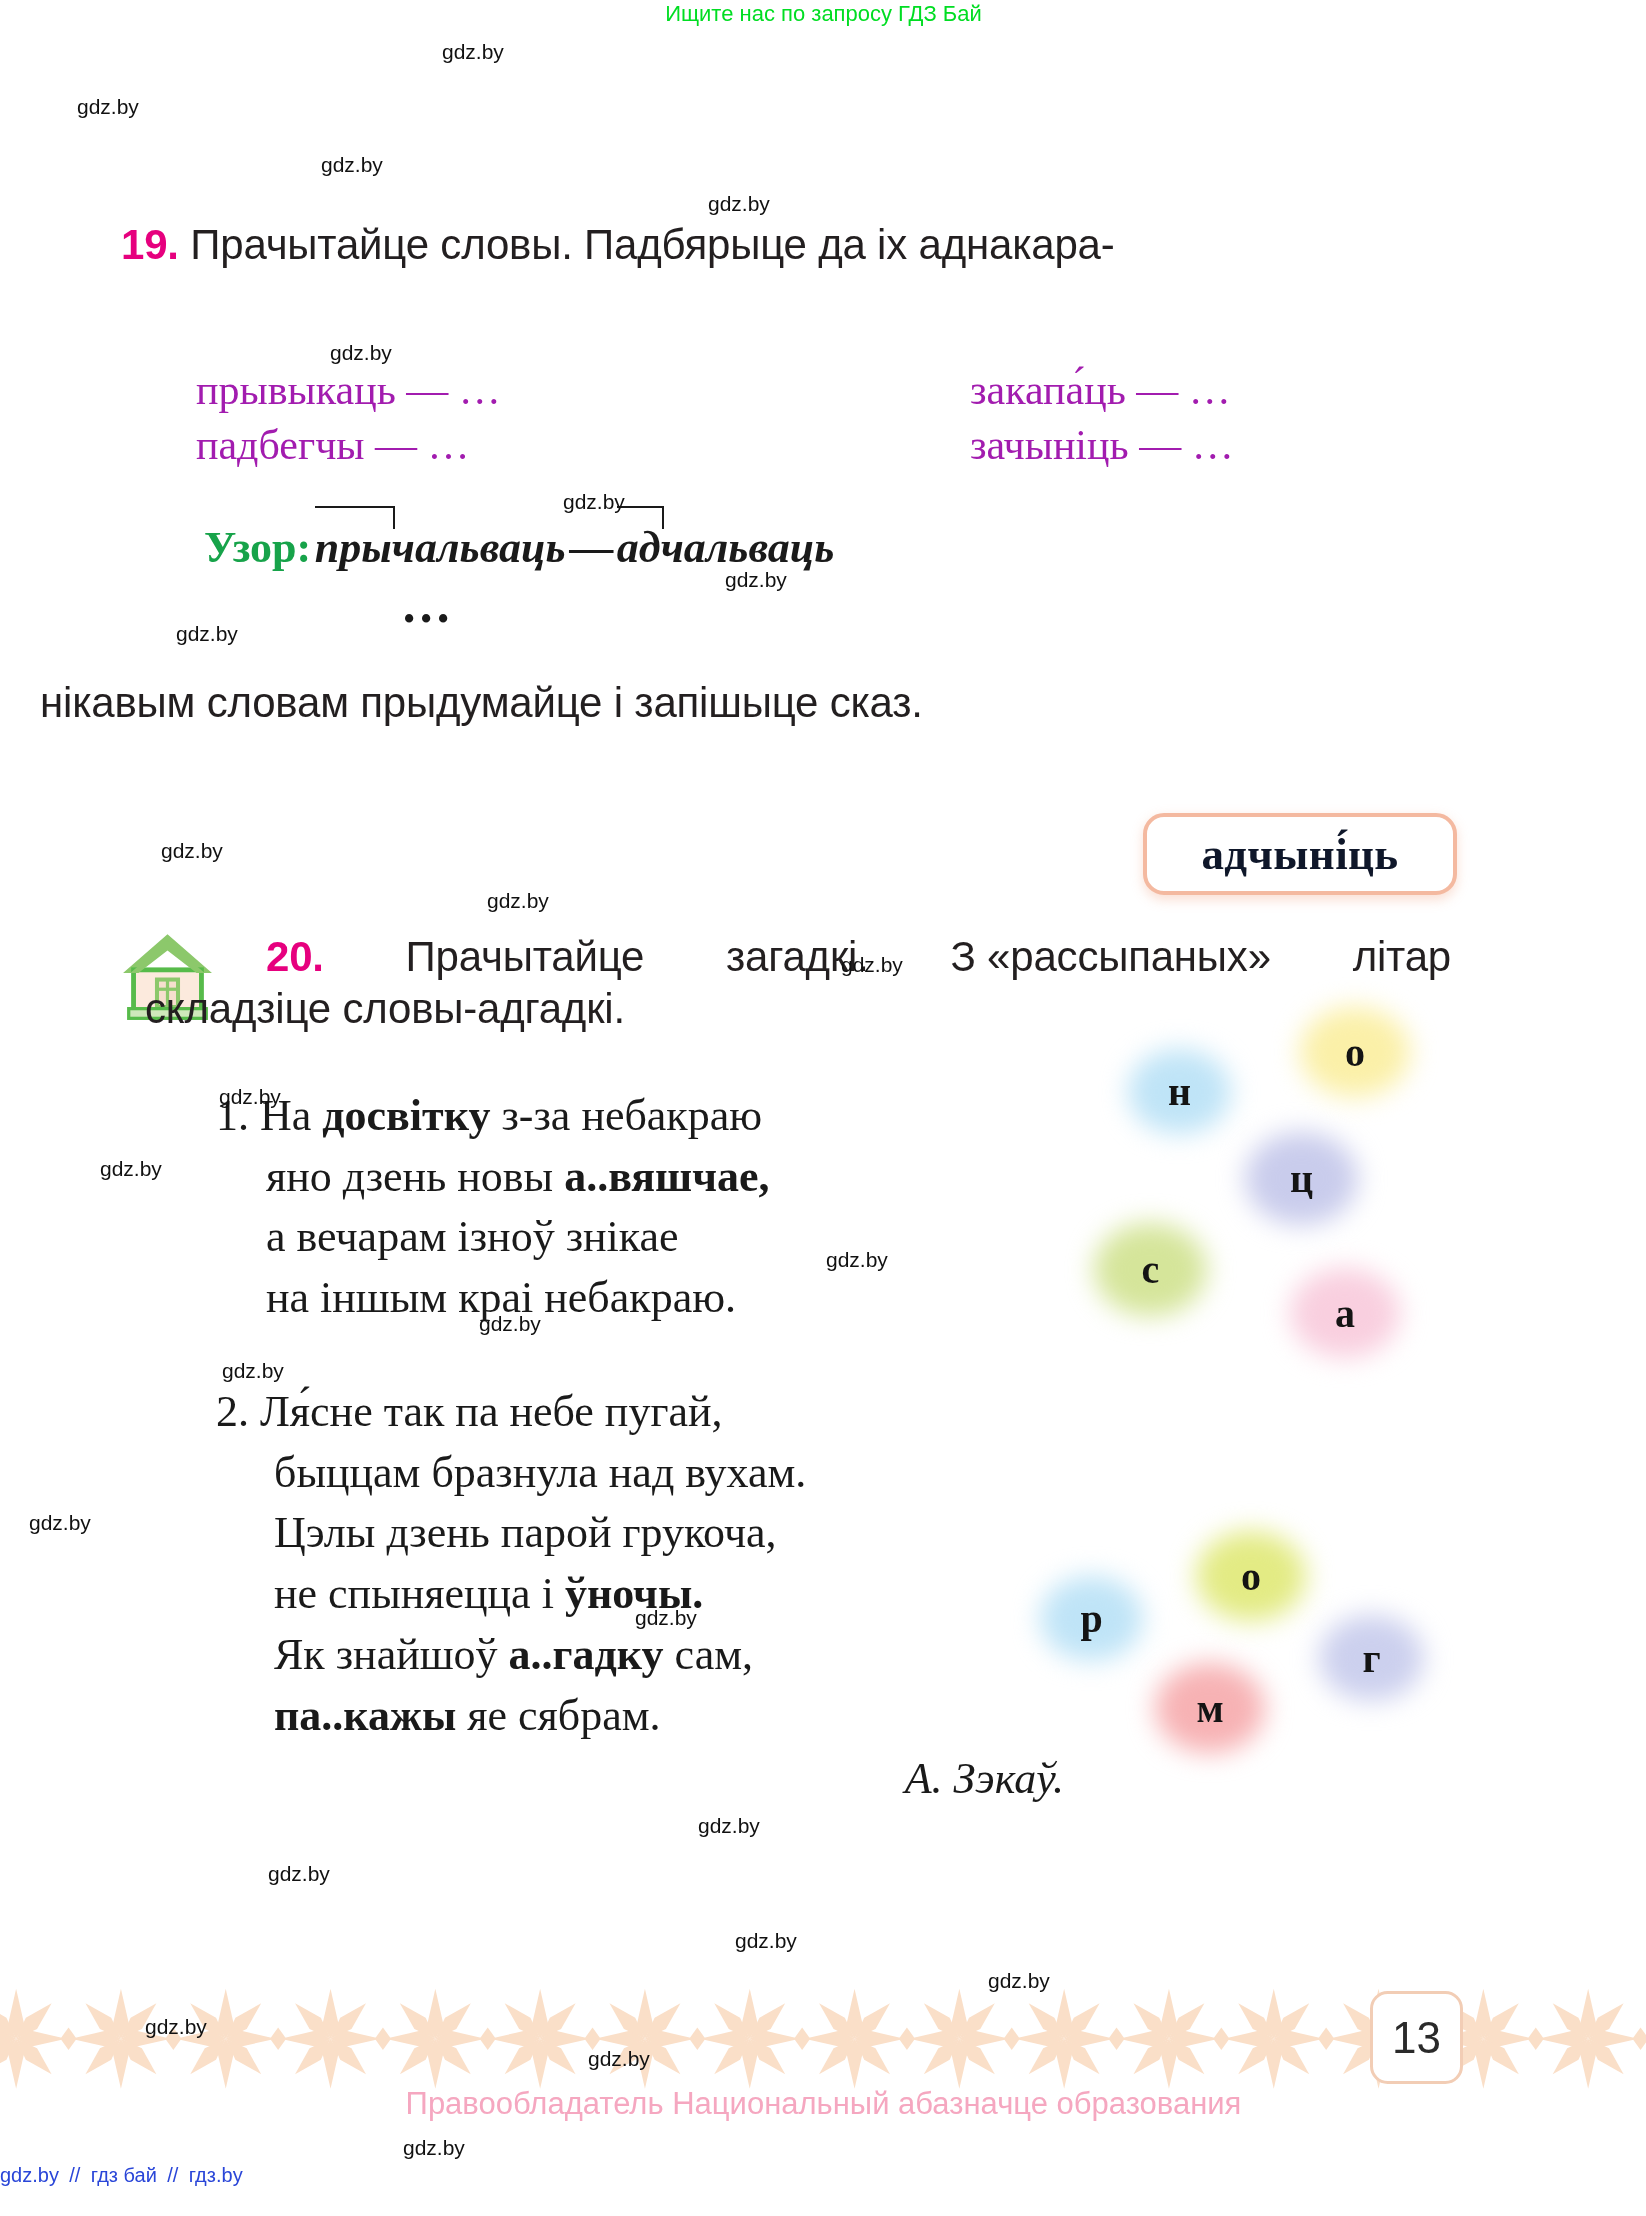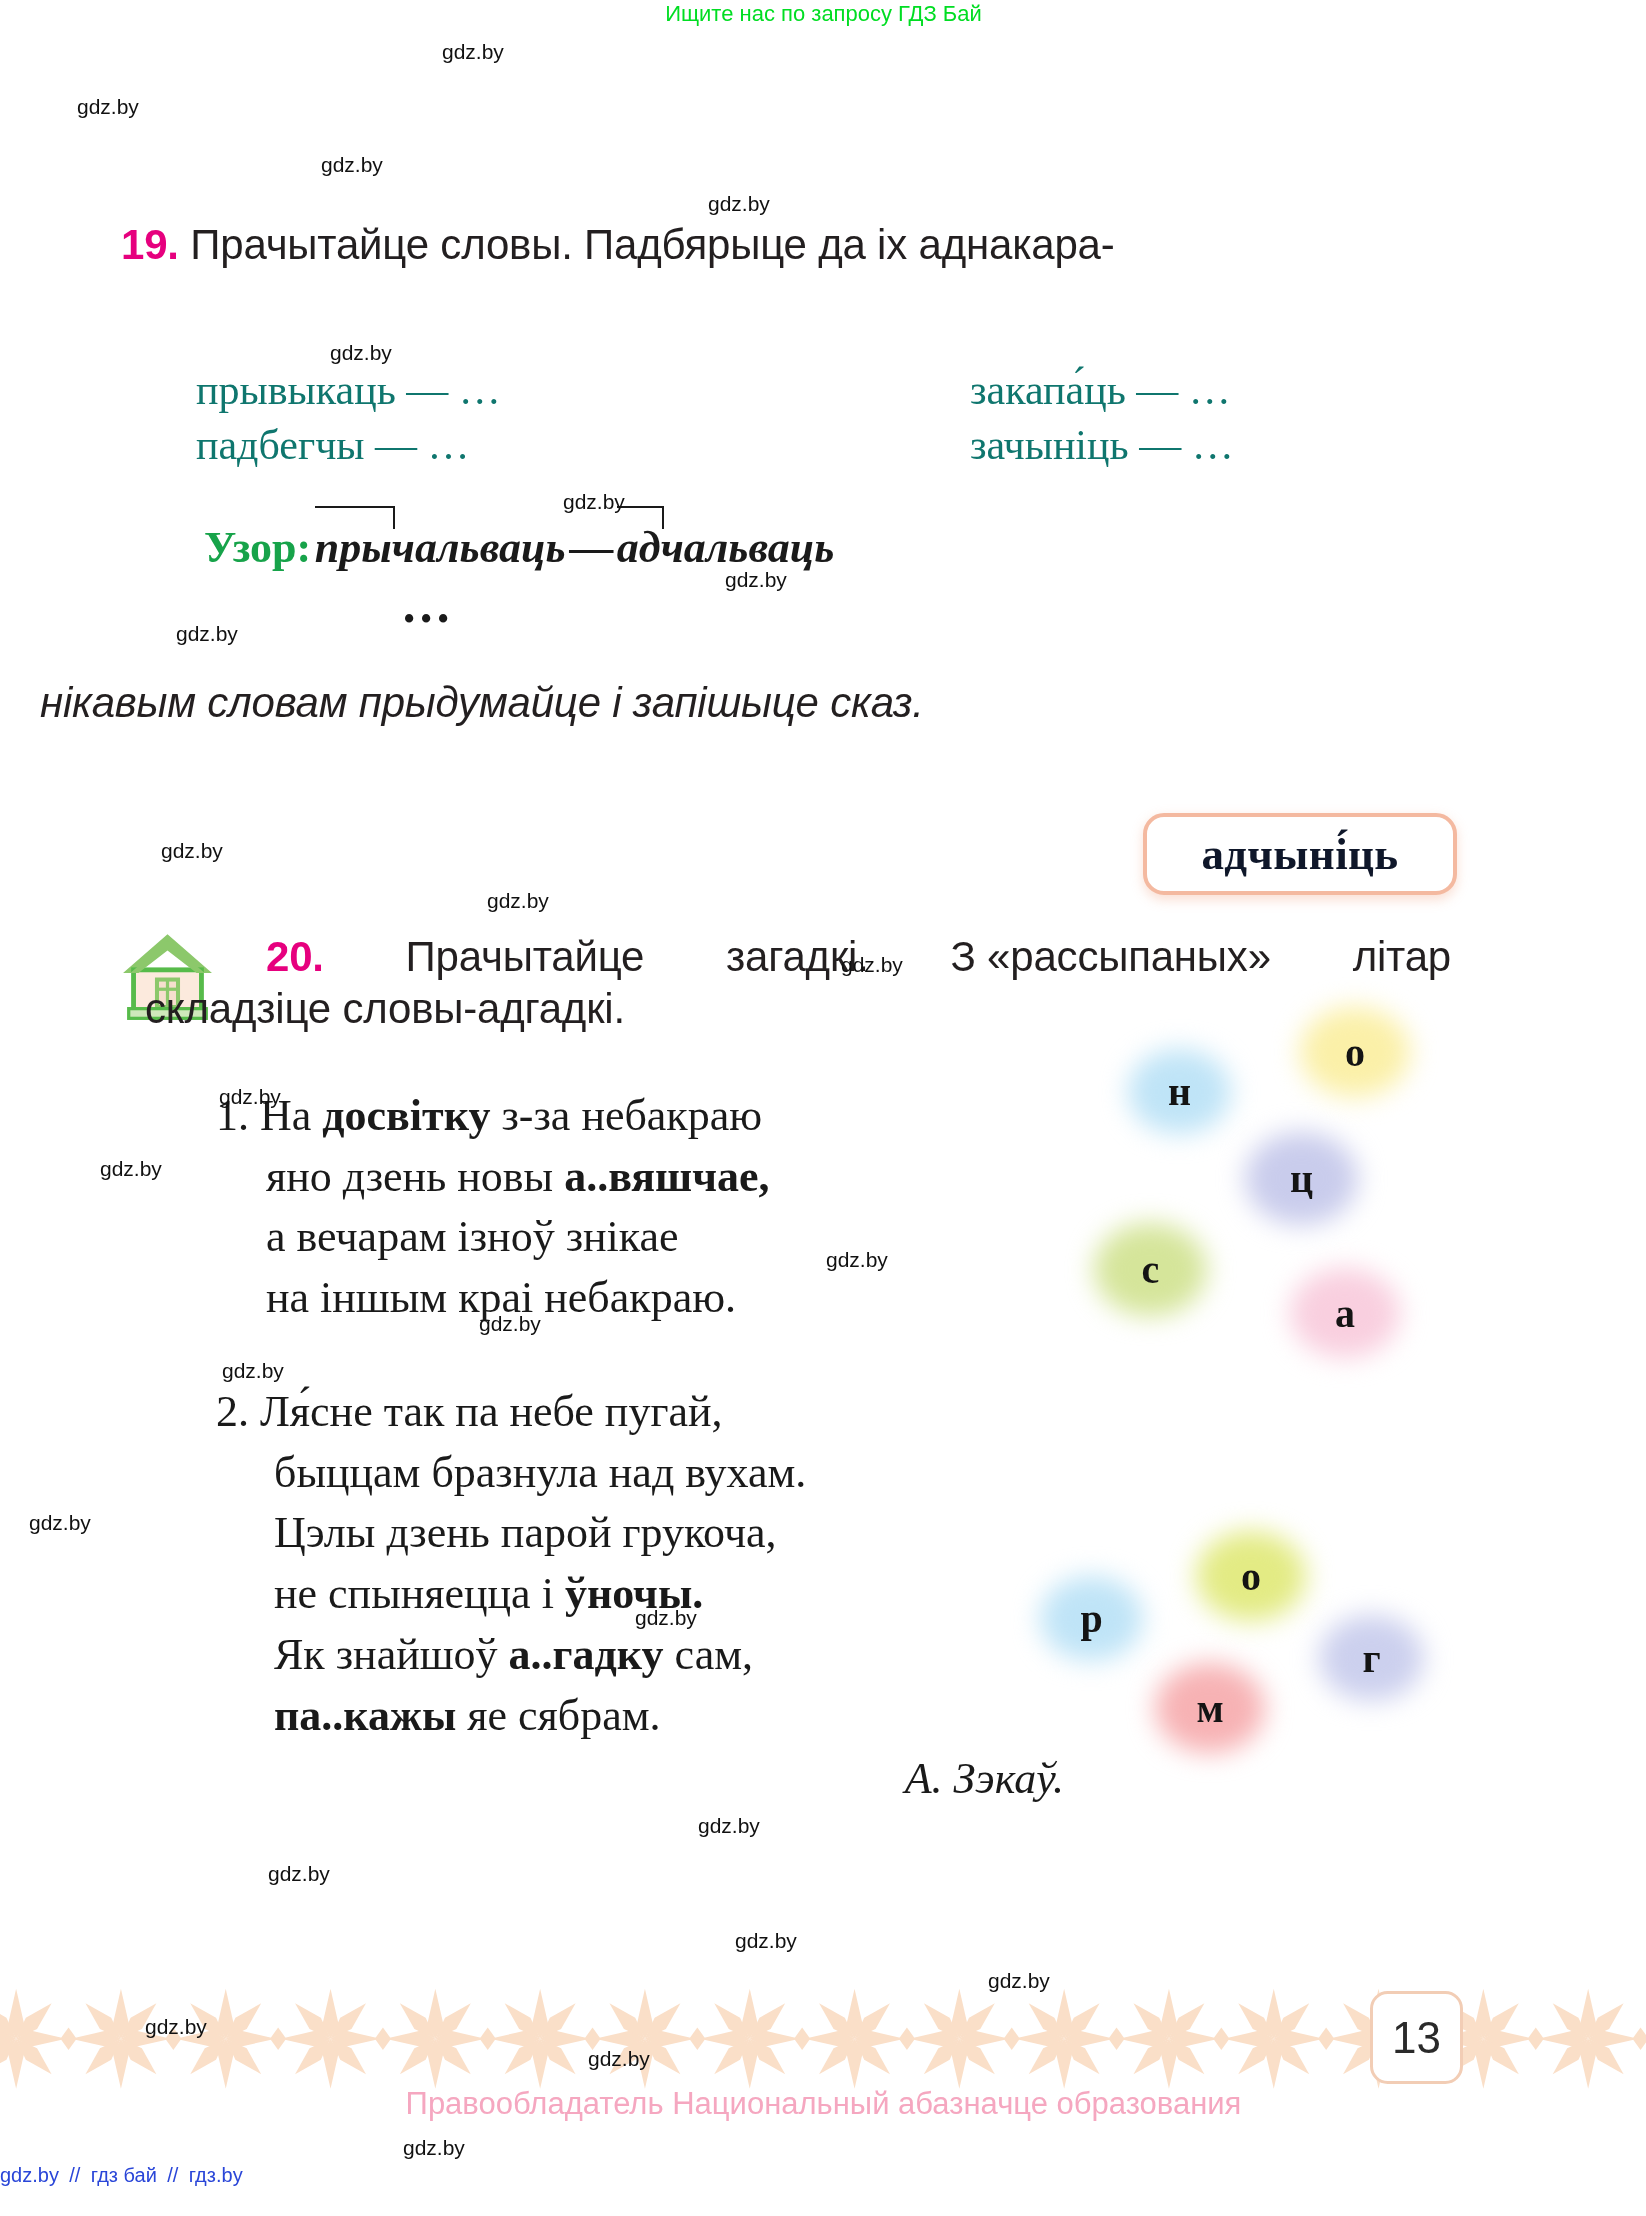--- a/index.html
+++ b/index.html
@@ -65,21 +65,21 @@
     font-family: "Liberation Sans", sans-serif;
     font-size: 42px;
     line-height: 1.24;
     color: #231f20;
     letter-spacing: -0.2px;
   }
   .serif-body {
     font-family: "Liberation Serif", serif;
     font-size: 42px;
     line-height: 1.30;
-    color: #0f766e;
+    color: #a21caf;
   }
 
   .ex-num {
     color: #e6007e;
     font-weight: bold;
     font-family: "Liberation Sans", sans-serif;
   }
 
   
   #ex19-head {
@@ -145,21 +145,21 @@
     letter-spacing: 4.8px;
     font-family: "Liberation Serif", serif;
     color: #1a1a1a;
   }
   #ex19-tail {
     position: absolute;
     left: 121px;
     top: 677px;
     width: 1386px;
   }
-  #ex19-tail .l2 { margin-left: -81px; font-style: italic; }
+  #ex19-tail .l2 { margin-left: -81px; }
 
   
   #vocab-box {
     position: absolute;
     left: 1143px;
     top: 813px;
     width: 306px;
     height: 74px;
     border: 4px solid #f4b9a0;
     border-radius: 21px;

